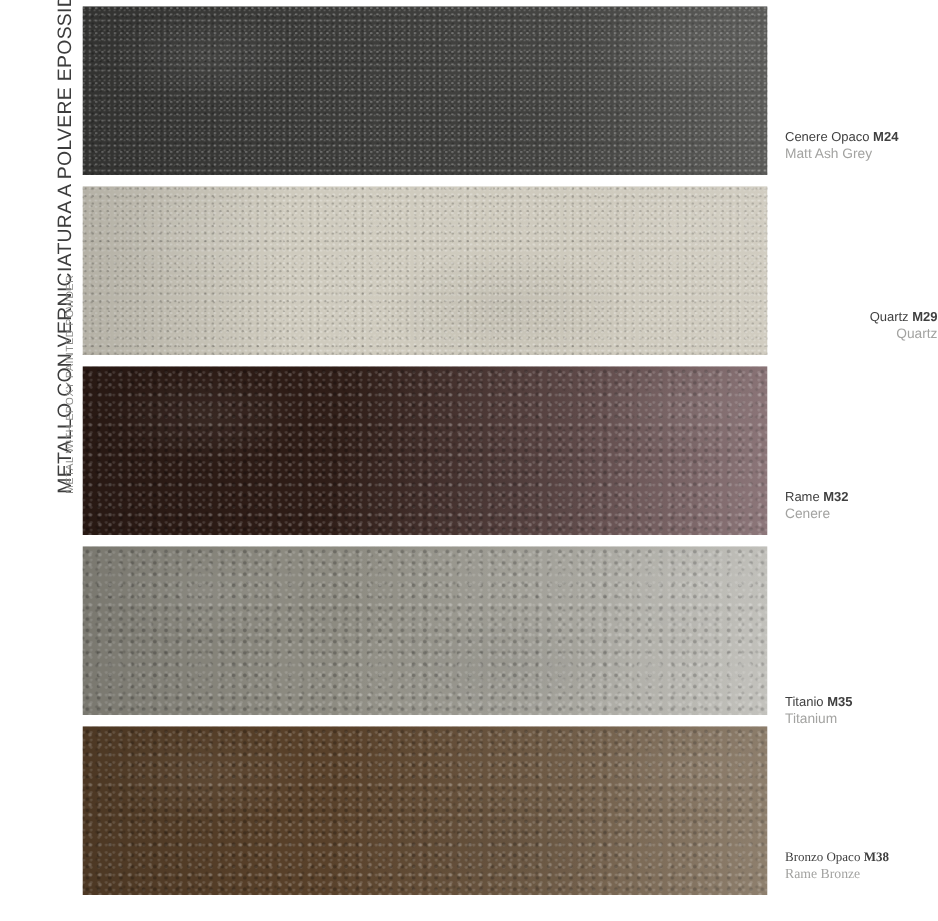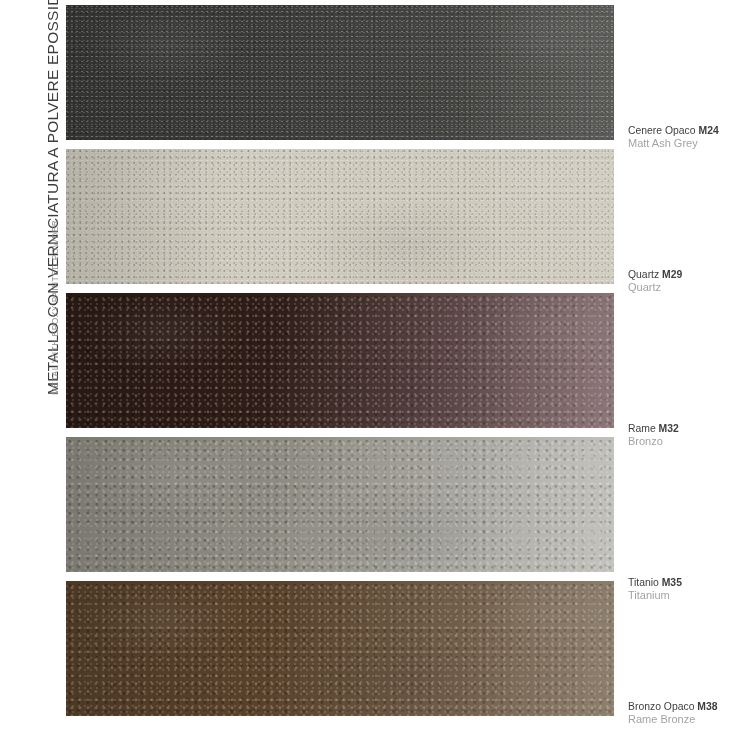--- a/index.html
+++ b/index.html
@@ -95,21 +95,20 @@
       radial-gradient(ellipse 150px 70px at 62% 72%, rgba(0,0,0,.20), transparent 70%),
       radial-gradient(ellipse 110px 55px at 88% 25%, rgba(255,255,255,.16), transparent 72%);
   }
   .chip-sheen { position: absolute; inset: 0; }
 
   
   .swatch-label {
     position: absolute;
     left: 628px;
     width: 122px;
-    margin-top: 20px;
   }
   .label-name {
     font-size: 10.4px;
     color: #3f3f3f;
     line-height: 13px;
     white-space: nowrap;
   }
   .label-code { font-weight: bold; }
   .label-sub {
     font-size: 11px;
@@ -166,28 +165,28 @@
         <div class="chip-grain coarse"></div>
         <div class="chip-sheen" style="background: linear-gradient(90deg, rgba(0, 0, 0, 0.13) 0%, rgba(0, 0, 0, 0) 30%, rgba(255, 255, 255, 0.05) 72%, rgba(255, 255, 255, 0.15) 100%);"></div>
       </div>
     </div>
   </div>
 
 <div class="swatch-label" style="top: 104px;">
     <div class="label-name"><span>Cenere Opaco</span> <span class="label-code">M24</span></div>
     <div class="label-sub">Matt Ash Grey</div>
   </div>
-<div class="swatch-label" style="top: 248px;">
+<div class="swatch-label" style="top: 248px; text-align: right;">
     <div class="label-name"><span>Quartz</span> <span class="label-code">M29</span></div>
     <div class="label-sub">Quartz</div>
   </div>
-<div class="swatch-label" style="top: 402px;">
+<div class="swatch-label" style="top: 392px;">
     <div class="label-name"><span>Rame</span> <span class="label-code">M32</span></div>
-    <div class="label-sub">Bronzo</div>
+    <div class="label-sub">Cenere</div>
   </div>
 <div class="swatch-label" style="top: 556px;">
     <div class="label-name"><span>Titanio</span> <span class="label-code">M35</span></div>
     <div class="label-sub">Titanium</div>
   </div>
-<div class="swatch-label" style="top: 680px;">
+<div class="swatch-label" style="top: 680px; font-family: Liberation Serif, serif;">
     <div class="label-name"><span>Bronzo Opaco</span> <span class="label-code">M38</span></div>
     <div class="label-sub">Rame Bronze</div>
   </div>
 
 </body></html>

